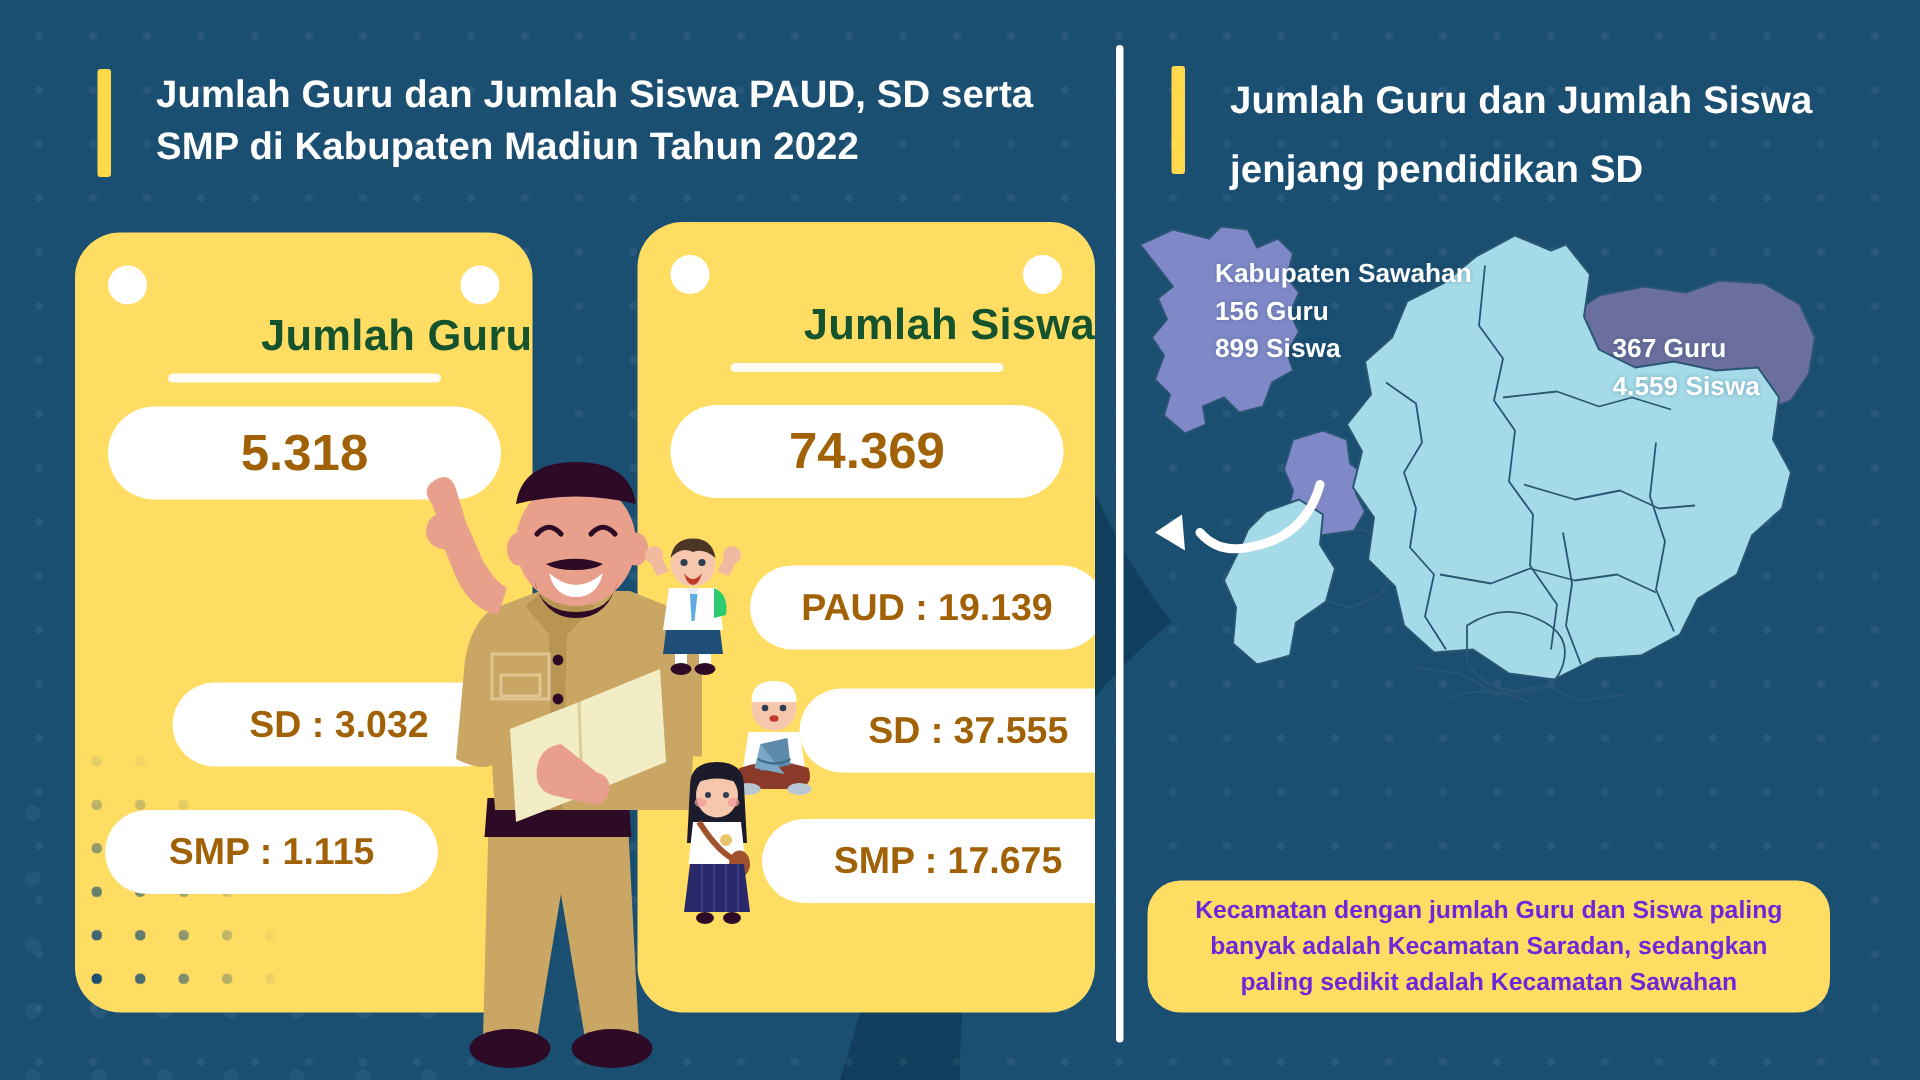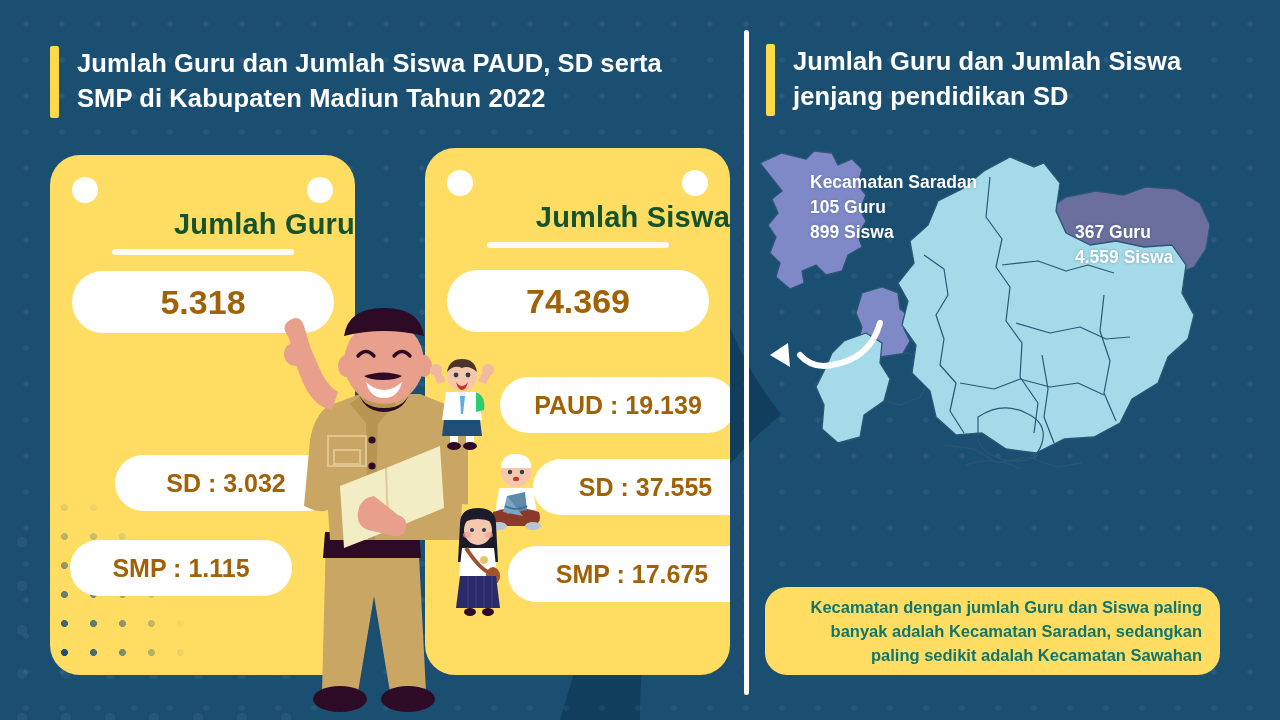--- a/index.html
+++ b/index.html
@@ -45,33 +45,33 @@
   
   .panel-left  { position:absolute; left:0;   top:0; width:745px;  height:720px; }
   .panel-right { position:absolute; left:745px;top:0; width:535px;  height:720px; }
 
   .divider {
     position:absolute; left:744px; top:30px; width:5px; height:665px;
     background:#ffffff; border-radius:3px;
   }
 
   
-  .heading { position:absolute; display:flex; gap:18px; align-items:flex-start; }
+  .heading { position:absolute; display:flex; gap:30px; align-items:flex-start;margin-left:15px; }
   .heading .accent {
     width:9px; border-radius:2px; background:#ffd949; flex:0 0 9px;
   }
   .heading .htxt {
     color:#ffffff; font-weight:bold; letter-spacing:.1px;
   }
   #heading-left  { left:50px;  top:46px; width:660px; }
   #heading-left .accent { height:72px; }
   #heading-left .htxt { font-size:25.5px; line-height:35px; }
   #heading-right { left:766px; top:44px; width:460px; }
   #heading-right .accent { height:72px; }
-  #heading-right .htxt { font-size:25.5px; line-height:35px; }
+  #heading-right .htxt { font-size:25.5px; line-height:46px; }
 
   
   .stat-card {
     position:absolute;
     background:#ffdd63;
     border-radius:30px;
     overflow:hidden;
   }
   #card-guru  { left:50px;  top:155px; width:305px; height:520px; }
   #card-siswa { left:425px; top:148px; width:305px; height:527px; }
@@ -140,22 +140,22 @@
   }
   #label-sawahan { left:810px; top:170px; }
   #label-sawahan .ln1 { font-size:17.5px; }
   #label-saradan { left:1075px; top:220px; }
 
   
   #footnote {
     position:absolute; left:765px; top:587px; width:455px; height:88px;
     background:#ffdd63; border-radius:22px;
     display:flex; align-items:center; justify-content:center;
-    text-align:right; padding:0 18px;
-    color:#0f766e; font-weight:bold; font-size:16.5px; line-height:24px;
+    text-align:center; padding:0 18px;
+    color:#6d28d9; font-weight:bold; font-size:16.5px; line-height:24px;
   }
 </style>
 </head>
 <body>
 
 <div id="bg">
   <div class="bg-base"></div>
   <div class="bg-dark-wedge"></div>
   <div class="bg-light-arc"></div>
   <div class="bg-arc2"></div>
@@ -335,22 +335,22 @@
     </g>
 
     <g stroke="#ffffff" stroke-width="6" fill="none" stroke-linecap="round">
       <path d="M128 178 q-10 36 -48 42 q-20 4 -32 -10"></path>
     </g>
     <path d="M36 198 l-18 12 l20 12 z" fill="#ffffff"></path>
   </svg>
 </div>
 
 <div class="map-label" id="label-sawahan">
-  <div class="ln1">Kecamatan Saradan</div>
-  <div>105 Guru</div>
+  <div class="ln1">Kabupaten Sawahan</div>
+  <div>156 Guru</div>
   <div>899 Siswa</div>
 </div>
 
 <div class="map-label" id="label-saradan">
   <div>367 Guru</div>
   <div>4.559 Siswa</div>
 </div>
 
 <div id="footnote">Kecamatan dengan jumlah Guru dan Siswa paling banyak adalah Kecamatan Saradan, sedangkan paling sedikit adalah Kecamatan Sawahan</div>
 

